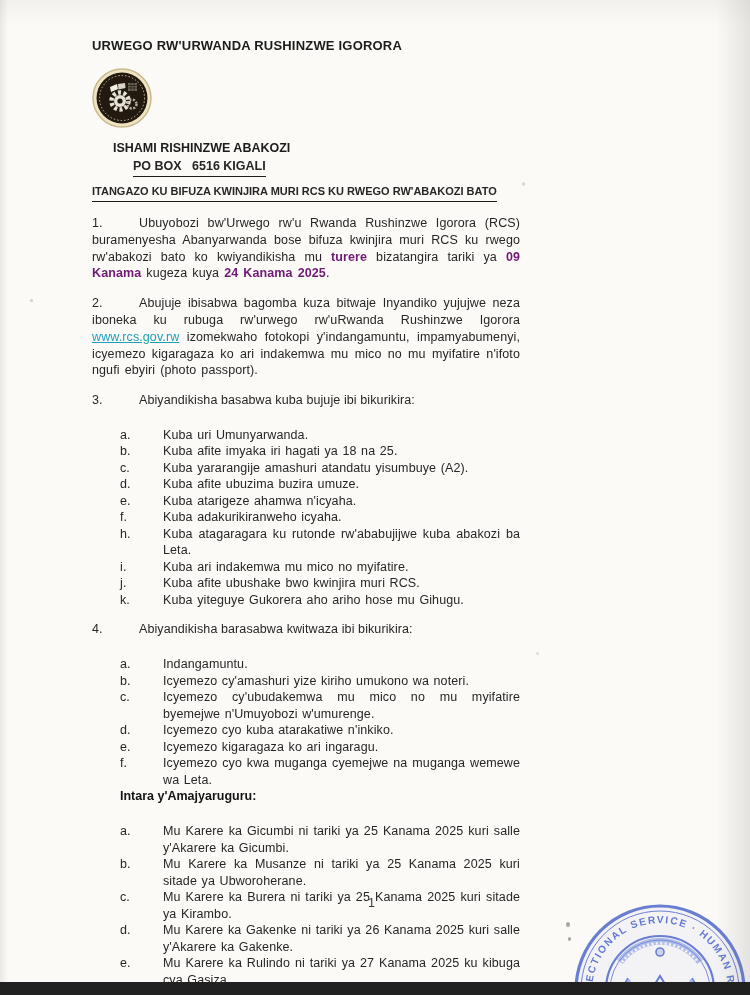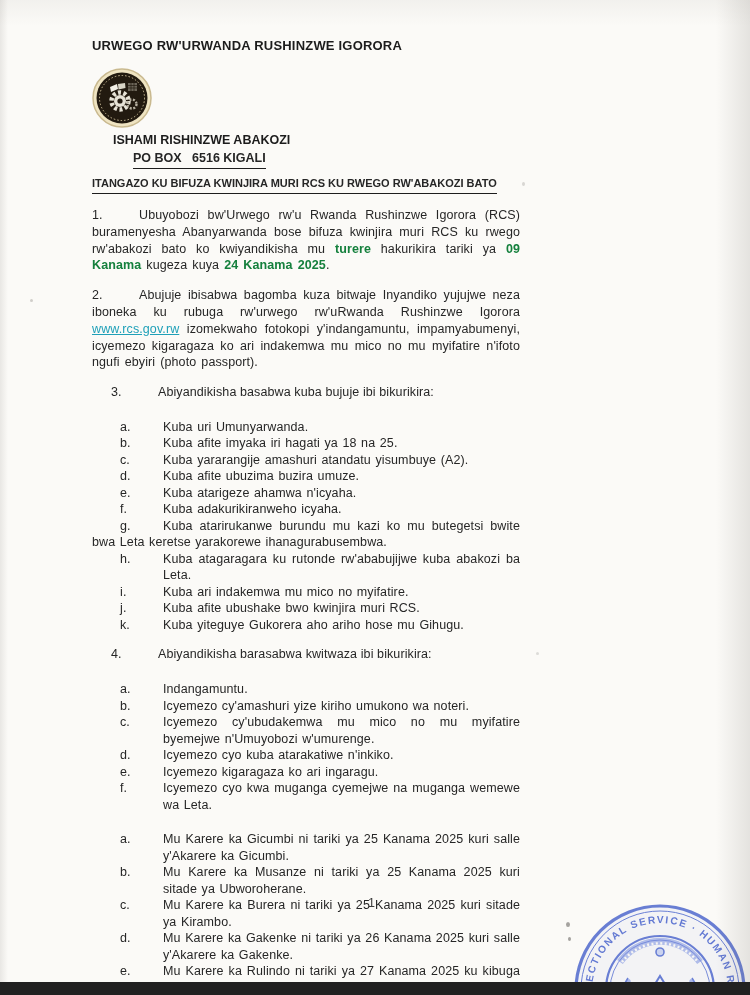--- a/index.html
+++ b/index.html
@@ -15,33 +15,33 @@
   .shade-left{position:absolute;top:0;left:0;width:8px;height:100%;z-index:3;pointer-events:none;
         background:linear-gradient(to right, rgba(100,95,90,0.12), rgba(100,95,90,0));}
   .desk-band{position:absolute;left:0;bottom:0;width:100%;height:13px;background:#212121;z-index:6;}
   .speck{position:absolute;border-radius:50%;background:rgba(60,55,50,0.45);z-index:2;}
 
   .content{position:relative;box-sizing:border-box;width:616px;
            padding:38px 96px 0 92px;z-index:1;}
 
   .org-title{font-size:13px;font-weight:bold;letter-spacing:.2px;color:#1c1c1c;line-height:16px;}
   .logo{margin-top:14px;width:60px;height:60px;}
-  .dept{font-size:12.5px;font-weight:bold;color:#1c1c1c;line-height:17px;padding-left:21px;}
+  .dept{margin-top:8px;font-size:12.5px;font-weight:bold;color:#1c1c1c;line-height:17px;padding-left:21px;}
   .pobox{margin-top:1px;font-size:12.5px;font-weight:bold;line-height:17px;margin-left:41px;}
   .pobox span{display:inline-block;border-bottom:1.6px solid #1d1d1d;padding-bottom:1px;white-space:pre;}
   .doc-title{margin-top:5px;font-size:11px;font-weight:bold;line-height:18px;}
   .doc-title span{display:inline-block;border-bottom:1.6px solid #1d1d1d;padding-bottom:1px;}
 
   .para{margin-top:13px;font-size:12.5px;line-height:16.8px;text-align:justify;
         letter-spacing:.1px;word-spacing:1.5px;}
   .num{display:inline-block;width:47px;font-size:12.5px;}
-  .b{font-weight:bold;color:#15803d;}
+  .b{font-weight:bold;color:#701a75;}
   .lnk{color:#1fa0b8;text-decoration:underline;cursor:pointer;}
 
-  .sec-intro{margin-top:13px;font-size:12.5px;line-height:16.8px;letter-spacing:.1px;margin-left:19px;}
+  .sec-intro{margin-top:13px;font-size:12.5px;line-height:16.8px;letter-spacing:.1px;}
   .list{margin-top:18px;}
   .li{margin-left:28px;padding-left:43px;text-indent:-43px;font-size:12.5px;
       line-height:16.5px;text-align:justify;letter-spacing:.1px;word-spacing:1px;}
   .li .letter{display:inline-block;width:43px;text-indent:0;}
   .li-wide{margin-left:0;padding-left:0;text-indent:28px;}
   .subhead{margin-left:28px;font-size:12.5px;font-weight:bold;line-height:16.8px;color:#141414;}
 
   .page-number{position:absolute;left:368px;top:896px;font-size:12.5px;color:#3a3a3a;z-index:1;}
 
   .stamp{position:absolute;left:572px;top:902px;width:176px;height:176px;z-index:2;opacity:.92;}
@@ -73,59 +73,59 @@
       <circle cx="40" cy="36" r="4.5" fill="none" stroke="#b8b2a2" stroke-width="2.4" stroke-dasharray="2 1.6"></circle>
     </svg>
 
     <div class="dept">ISHAMI RISHINZWE ABAKOZI</div>
 
     <div class="pobox"><span>PO BOX   6516 KIGALI</span></div>
 
     <div class="doc-title"><span>ITANGAZO KU BIFUZA KWINJIRA MURI RCS KU RWEGO RW'ABAKOZI BATO</span></div>
 
     <div class="para">
-      <span class="num">1.</span><span><span>Ubuyobozi bw'Urwego rw'u Rwanda Rushinzwe Igorora (RCS) buramenyesha Abanyarwanda bose bifuza kwinjira muri RCS ku rwego rw'abakozi bato ko kwiyandikisha mu </span><span class="b">turere</span><span> hakurikira tariki ya </span><span class="b">09 Kanama</span><span> kugeza kuya </span><span class="b">24 Kanama 2025</span><span>.</span></span>
+      <span class="num">1.</span><span><span>Ubuyobozi bw'Urwego rw'u Rwanda Rushinzwe Igorora (RCS) buramenyesha Abanyarwanda bose bifuza kwinjira muri RCS ku rwego rw'abakozi bato ko kwiyandikisha mu </span><span class="b">turere</span><span> bizatangira tariki ya </span><span class="b">09 Kanama</span><span> kugeza kuya </span><span class="b">24 Kanama 2025</span><span>.</span></span>
     </div>
 
     <div class="para">
       <span class="num">2.</span><span><span>Abujuje ibisabwa bagomba kuza bitwaje Inyandiko yujujwe neza iboneka ku rubuga rw'urwego rw'uRwanda Rushinzwe Igorora </span><span class="lnk">www.rcs.gov.rw</span><span> izomekwaho fotokopi y'indangamuntu, impamyabumenyi, icyemezo kigaragaza ko ari indakemwa mu mico no mu myifatire n'ifoto ngufi ebyiri (photo passport).</span></span>
     </div>
 
     
     <div class="sec-intro">
       <span class="num">3.</span><span>Abiyandikisha basabwa kuba bujuje ibi bikurikira:</span>
     </div>
     <div class="list">
       <div class="li"><span class="letter">a.</span><span>Kuba uri Umunyarwanda.</span></div>
       <div class="li"><span class="letter">b.</span><span>Kuba afite imyaka iri hagati ya 18 na 25.</span></div>
       <div class="li"><span class="letter">c.</span><span>Kuba yararangije amashuri atandatu yisumbuye (A2).</span></div>
       <div class="li"><span class="letter">d.</span><span>Kuba afite ubuzima buzira umuze.</span></div>
       <div class="li"><span class="letter">e.</span><span>Kuba atarigeze ahamwa n'icyaha.</span></div>
       <div class="li"><span class="letter">f.</span><span>Kuba adakurikiranweho icyaha.</span></div>
-      <div class="li li-wide"><span class="letter">g.</span><span>Kuba atarirukanwe burundu mu kazi ko mu butegetsi bwite bwa Leta keretse yarakorewe ihanagurabusembwa.</span></div>
       <div class="li"><span class="letter">h.</span><span>Kuba atagaragara ku rutonde rw'ababujijwe kuba abakozi ba Leta.</span></div>
       <div class="li"><span class="letter">i.</span><span>Kuba ari indakemwa mu mico no myifatire.</span></div>
       <div class="li"><span class="letter">j.</span><span>Kuba afite ubushake bwo kwinjira muri RCS.</span></div>
       <div class="li"><span class="letter">k.</span><span>Kuba yiteguye Gukorera aho ariho hose mu Gihugu.</span></div>
     </div>
 
     
     <div class="sec-intro">
       <span class="num">4.</span><span>Abiyandikisha barasabwa kwitwaza ibi bikurikira:</span>
     </div>
     <div class="list">
       <div class="li"><span class="letter">a.</span><span>Indangamuntu.</span></div>
       <div class="li"><span class="letter">b.</span><span>Icyemezo cy'amashuri yize kiriho umukono wa noteri.</span></div>
       <div class="li"><span class="letter">c.</span><span>Icyemezo cy'ubudakemwa mu mico no mu myifatire byemejwe n'Umuyobozi w'umurenge.</span></div>
       <div class="li"><span class="letter">d.</span><span>Icyemezo cyo kuba atarakatiwe n'inkiko.</span></div>
       <div class="li"><span class="letter">e.</span><span>Icyemezo kigaragaza ko ari ingaragu.</span></div>
       <div class="li"><span class="letter">f.</span><span>Icyemezo cyo kwa muganga cyemejwe na muganga wemewe wa Leta.</span></div>
     </div>
 
     
+    <div class="subhead">Intara y'Amajyaruguru:</div>
     <div class="list">
       <div class="li"><span class="letter">a.</span><span>Mu Karere ka Gicumbi ni tariki ya 25 Kanama 2025 kuri salle y'Akarere ka Gicumbi.</span></div>
       <div class="li"><span class="letter">b.</span><span>Mu Karere ka Musanze ni tariki ya 25 Kanama 2025 kuri sitade ya Ubworoherane.</span></div>
       <div class="li"><span class="letter">c.</span><span>Mu Karere ka Burera ni tariki ya 25 Kanama 2025 kuri sitade ya Kirambo.</span></div>
       <div class="li"><span class="letter">d.</span><span>Mu Karere ka Gakenke ni tariki ya 26 Kanama 2025 kuri salle y'Akarere ka Gakenke.</span></div>
       <div class="li"><span class="letter">e.</span><span>Mu Karere ka Rulindo ni tariki ya 27 Kanama 2025 ku kibuga cya Gasiza.</span></div>
     </div>
 
   </div>
 

